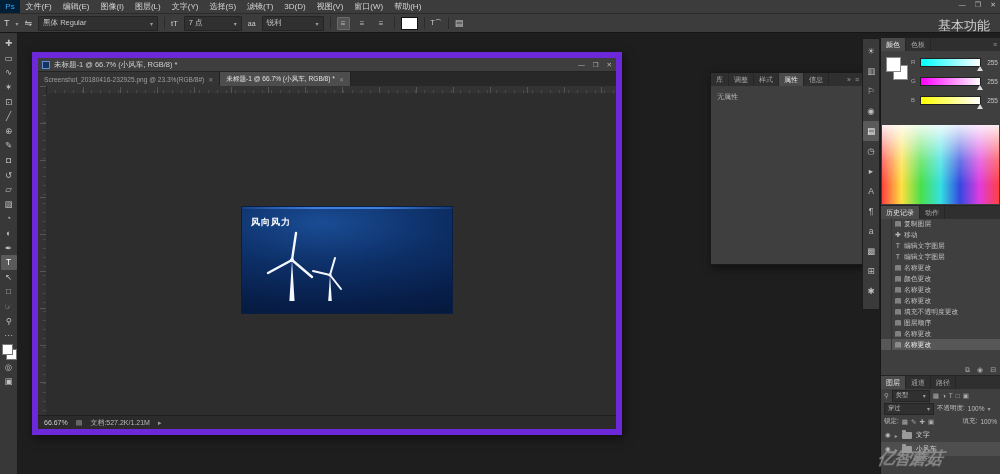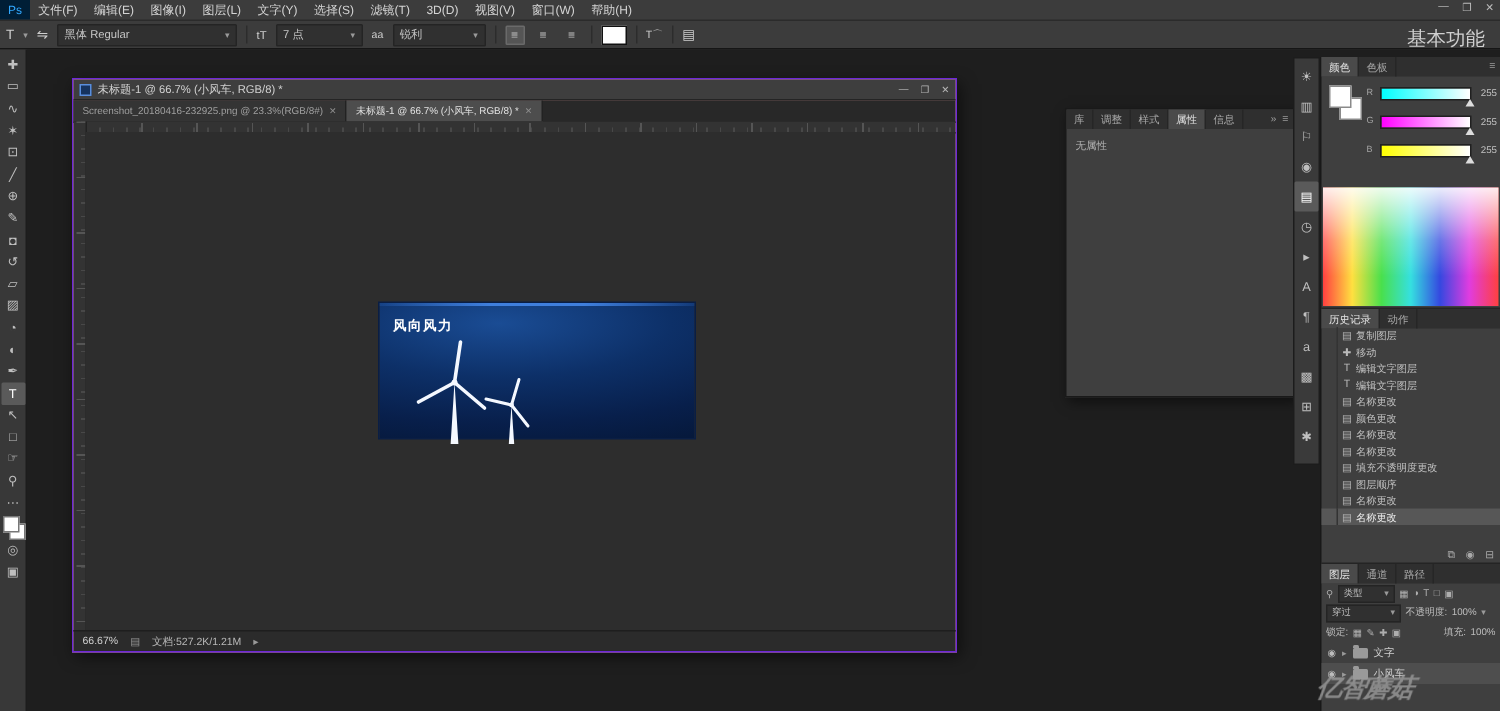--- a/index.html
+++ b/index.html
@@ -29,22 +29,22 @@
   
   .toolbox{position:absolute;left:0;top:33px;width:18px;height:441px;background:#383838;
            border-right:1px solid #1c1c1c;display:flex;flex-direction:column;align-items:center;padding-top:3px;box-sizing:border-box;}
   .tool{width:16px;height:14.6px;display:flex;align-items:center;justify-content:center;
         font-size:8.5px;color:#bfbfbf;border-radius:1px;}
   .tool.active{background:#5a5a5a;color:#fff;}
   .swatch-stack{position:relative;width:14px;height:15px;margin-top:2px;}
   .swatch-stack .fg{position:absolute;left:0;top:0;width:9px;height:9px;background:#fff;border:1px solid #777;z-index:2;}
   .swatch-stack .bg{position:absolute;left:4px;top:5px;width:9px;height:9px;background:#fff;border:1px solid #777;}
   
-  .docwin{position:absolute;left:48px;top:52px;width:590px;height:383px;background:#fca5a5;
-          border:1px solid #6d28d9;box-shadow:2px 3px 10px rgba(0,0,0,.55);box-sizing:border-box;}
+  .docwin{position:absolute;left:32px;top:52px;width:590px;height:383px;background:#fca5a5;
+          border:6px solid #6d28d9;box-shadow:2px 3px 10px rgba(0,0,0,.55);box-sizing:border-box;}
   .doc-titlebar{height:13px;background:#3e3e3e;display:flex;align-items:center;gap:4px;
                 padding:0 4px;font-size:7.5px;color:#d0d0d0;border-bottom:1px solid #242424;}
   .doc-icon{width:8px;height:8px;border:1px solid #5a8edb;background:#16335e;box-sizing:border-box;}
   .doc-ctl{margin-left:auto;display:flex;gap:8px;font-size:6.5px;color:#b5b5b5;}
   .doc-tabs{height:14px;background:#282828;display:flex;border-bottom:1px solid #1d1d1d;}
   .tab{display:flex;align-items:center;gap:4px;padding:0 6px;font-size:6.6px;color:#9f9f9f;
        background:#343434;border-right:1px solid #222;white-space:nowrap;}
   .tab.active{background:#4d4d4d;color:#e0e0e0;}
   .tab .x{font-size:6px;color:#8d8d8d;}
   .ruler-h{position:absolute;left:8px;top:28px;right:0;height:7px;background:#333;
@@ -57,21 +57,21 @@
            background-image:repeating-linear-gradient(to bottom,#555 0 1px,transparent 1px 37px),
                             repeating-linear-gradient(to bottom,#484848 0 1px,transparent 1px 9px);
            background-size:6px 100%,3px 100%;background-position:right,right;background-repeat:no-repeat;}
   .canvas-area{position:absolute;left:8px;top:35px;right:0;bottom:13px;background:#2d2d2d;overflow:hidden;}
   .doc-status{position:absolute;left:0;right:0;bottom:0;height:13px;background:#2b2b2b;
               border-top:1px solid #1e1e1e;display:flex;align-items:center;gap:8px;
               font-size:7px;color:#b9b9b9;padding:0 6px;}
   .doc-status .zoom-box{color:#cfcfcf;}
   .doc-status .mini{font-size:7px;color:#9a9a9a;}
   
-  .card{position:absolute;left:195px;top:113px;width:212px;height:92px;
+  .card{position:absolute;left:195px;top:113px;width:212px;height:108px;
         background:radial-gradient(130% 95% at 38% 15%, #1a4c94 0%, #0d3068 42%, #081f4b 78%, #06193c 100%);
         border:1px solid #0a1e44;box-sizing:border-box;}
   .card-topline{position:absolute;left:0;top:0;width:100%;height:2px;
         background:linear-gradient(to right, rgba(47,111,208,.2), #3f7fdd 35%, #3f7fdd 65%, rgba(47,111,208,.2));}
   .card-title{position:absolute;left:9px;top:9px;font-size:9px;font-weight:bold;color:#fff;letter-spacing:1px;}
   .card-rows{position:absolute;left:118px;top:36px;font-size:9px;font-weight:bold;color:#fff;}
   .card-row{display:flex;gap:16px;margin-bottom:15px;}
   
   .floatpanel{position:absolute;left:710px;top:72px;width:153px;height:193px;background:#3f3f3f;
               border:1px solid #191919;box-shadow:2px 3px 8px rgba(0,0,0,.5);box-sizing:border-box;}

